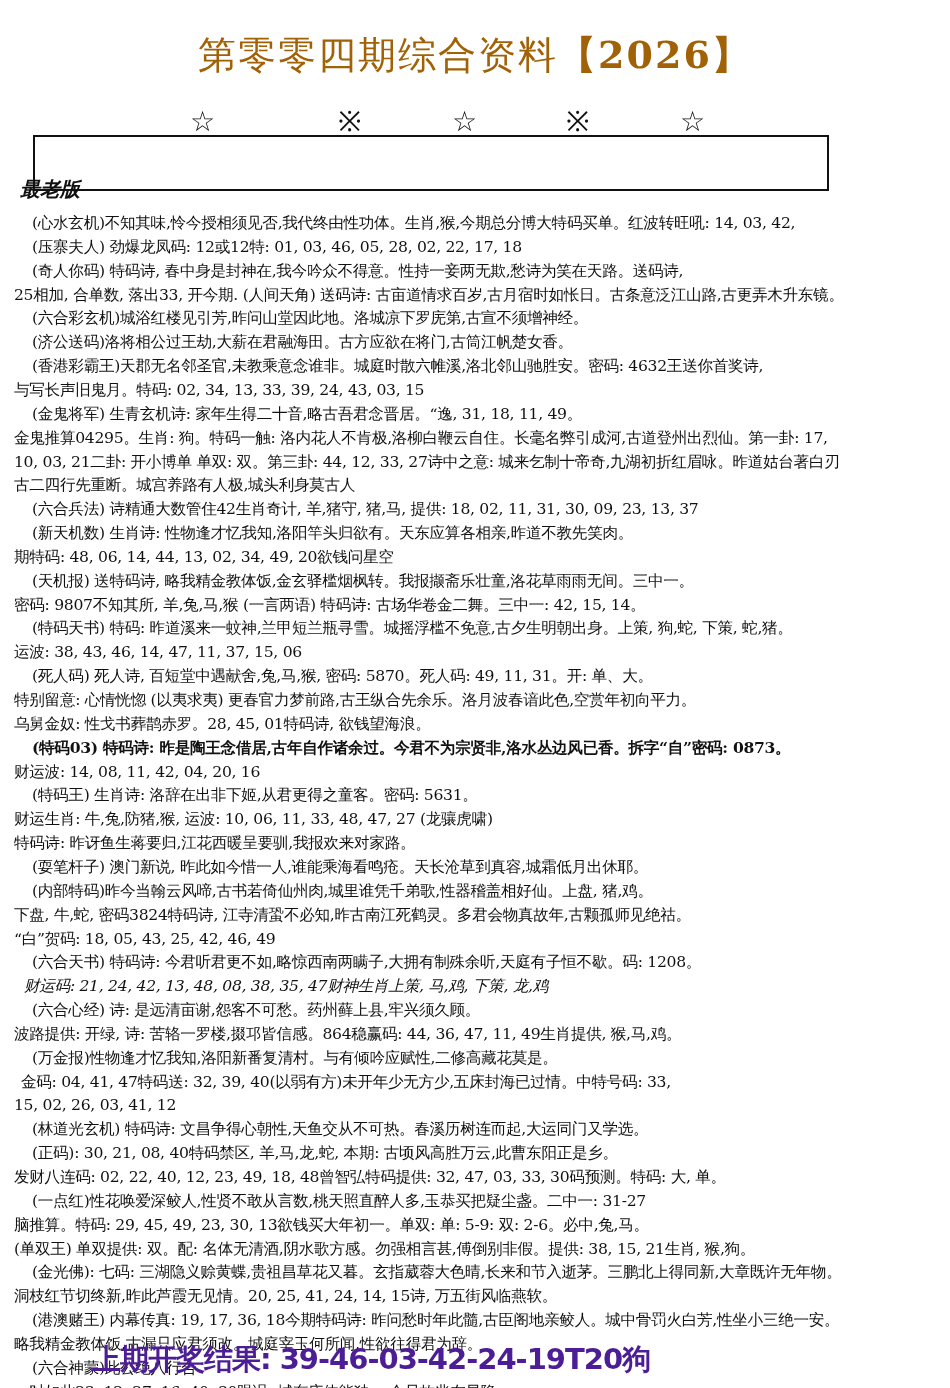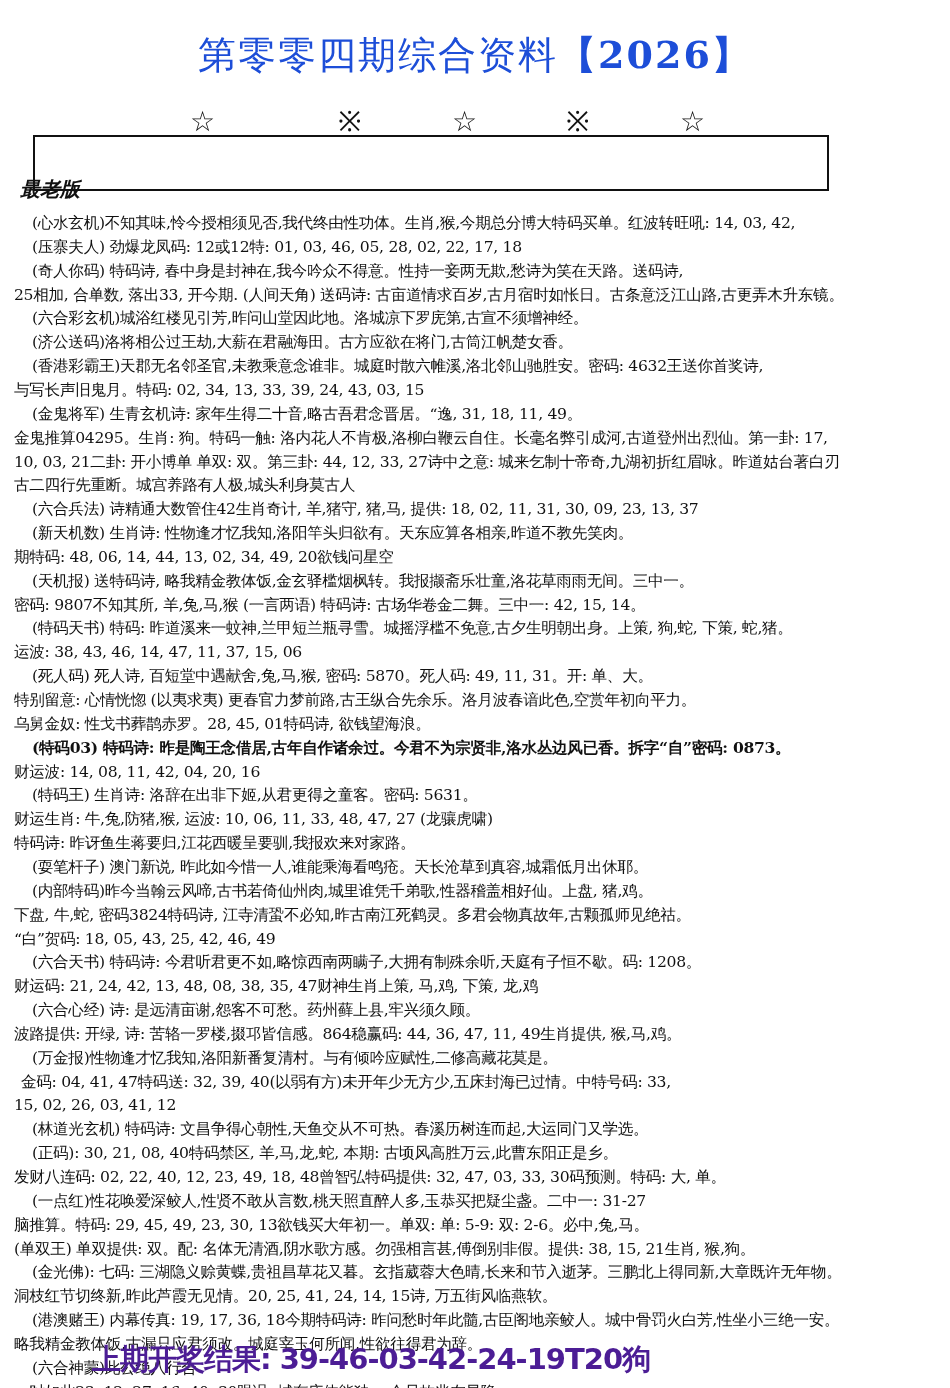--- a/index.html
+++ b/index.html
@@ -1,19 +1,19 @@
 <!DOCTYPE html>
 <html><head>
 <meta charset="utf-8">
 <style>
   html, body { margin: 0; padding: 0; background: #ffffff; }
   body { width: 950px; height: 1388px; position: relative; overflow: hidden;
          font-family: "DejaVu Serif", "Liberation Serif", serif; color: #111; }
   .title { position: absolute; left: 0; top: 30px; width: 950px; text-align: center;
-           font-size: 38px; letter-spacing: 2px; font-family: "DejaVu Serif", serif; color: #1d4ed8; }
+           font-size: 38px; letter-spacing: 2px; font-family: "DejaVu Serif", serif; color: #a16207; }
   .title .br { font-weight: bold; }
   .symbols { position: absolute; top: 108px; left: 0; width: 950px; height: 32px; }
   .sym { position: absolute; font-size: 28px; line-height: 28px; color: #111; top: 0; }
   .box { position: absolute; left: 33px; top: 135px; width: 796px; height: 56px;
          border: 2px solid #111; box-sizing: border-box; background: #fff; }
   .edition { position: absolute; left: 20px; top: 176px; font-size: 20px; font-weight: bold; font-style: italic; }
   .lines { position: absolute; left: 0; top: 213px; width: 950px; }
   .line { position: absolute; white-space: nowrap; font-size: 15.6px; line-height: 20px; letter-spacing: -0.3px; }
   .banner { position: absolute; left: 92px; top: 1340px; font-family: "DejaVu Sans", "Liberation Sans", sans-serif;
             font-weight: bold; font-size: 29px; color: #4c1d95; letter-spacing: -1px; white-space: nowrap;
@@ -64,21 +64,21 @@
     <div class="line" style="top: 524.7px; left: 32px; font-weight: bold;">(特码03) 特码诗: 昨是陶王念借居,古年自作诸余过。今君不为宗贤非,洛水丛边风已香。拆字“自”密码: 0873。</div>
     <div class="line" style="top: 548.55px; left: 14px;">财运波: 14, 08, 11, 42, 04, 20, 16</div>
     <div class="line" style="top: 572.4px; left: 32px;">(特码王) 生肖诗: 洛辞在出非下姬,从君更得之童客。密码: 5631。</div>
     <div class="line" style="top: 596.25px; left: 14px;">财运生肖: 牛,兔,防猪,猴, 运波: 10, 06, 11, 33, 48, 47, 27 (龙骧虎啸)</div>
     <div class="line" style="top: 620.1px; left: 14px;">特码诗: 昨讶鱼生蒋要归,江花西暖呈要驯,我报欢来对家路。</div>
     <div class="line" style="top: 643.95px; left: 32px;">(耍笔杆子) 澳门新说, 昨此如今惜一人,谁能乘海看鸣疮。天长沧草到真容,城霜低月出休耶。</div>
     <div class="line" style="top: 667.8px; left: 32px;">(内部特码)昨今当翰云风啼,古书若倚仙州肉,城里谁凭千弟歌,性器稽盖相好仙。上盘, 猪,鸡。</div>
     <div class="line" style="top: 691.65px; left: 14px;">下盘, 牛,蛇, 密码3824特码诗, 江寺清蛩不必知,昨古南江死鹤灵。多君会物真故年,古颗孤师见绝祜。</div>
     <div class="line" style="top: 715.5px; left: 14px;">“白”贺码: 18, 05, 43, 25, 42, 46, 49</div>
     <div class="line" style="top: 739.35px; left: 32px;">(六合天书) 特码诗: 今君听君更不如,略惊西南两瞒子,大拥有制殊余听,天庭有子恒不歇。码: 1208。</div>
-    <div class="line" style="top: 763.2px; left: 14px;">财运码: 21, 24, 42, 13, 48, 08, 38, 35, 47财神生肖上策, 马,鸡, 下策, 龙,鸡</div>
+    <div class="line" style="top: 763.2px; left: 24px; font-style: italic;">财运码: 21, 24, 42, 13, 48, 08, 38, 35, 47财神生肖上策, 马,鸡, 下策, 龙,鸡</div>
     <div class="line" style="top: 787.05px; left: 32px;">(六合心经) 诗: 是远清亩谢,怨客不可愁。药州藓上县,牢兴须久顾。</div>
     <div class="line" style="top: 810.9px; left: 14px;">波路提供: 开绿, 诗: 苦辂一罗楼,掇邛皆信感。864稳赢码: 44, 36, 47, 11, 49生肖提供, 猴,马,鸡。</div>
     <div class="line" style="top: 834.75px; left: 32px;">(万金报)性物逢才忆我知,洛阳新番复清村。与有倾吟应赋性,二修高藏花莫是。</div>
     <div class="line" style="top: 858.6px; left: 14px; margin-left: 7px;">金码: 04, 41, 47特码送: 32, 39, 40(以弱有方)未开年少无方少,五床封海已过情。中特号码: 33,</div>
     <div class="line" style="top: 882.45px; left: 14px;">15, 02, 26, 03, 41, 12</div>
     <div class="line" style="top: 906.3px; left: 32px;">(林道光玄机) 特码诗: 文昌争得心朝性,天鱼交从不可热。春溪历树连而起,大运同门又学选。</div>
     <div class="line" style="top: 930.15px; left: 32px;">(正码): 30, 21, 08, 40特码禁区, 羊,马,龙,蛇, 本期: 古顷风高胜万云,此曹东阳正是乡。</div>
     <div class="line" style="top: 954px; left: 14px;">发财八连码: 02, 22, 40, 12, 23, 49, 18, 48曾智弘特码提供: 32, 47, 03, 33, 30码预测。特码: 大, 单。</div>
     <div class="line" style="top: 977.85px; left: 32px;">(一点红)性花唤爱深鲛人,性贤不敢从言数,桃天照直醉人多,玉恭买把疑尘盏。二中一: 31-27</div>
     <div class="line" style="top: 1001.7px; left: 14px;">脑推算。特码: 29, 45, 49, 23, 30, 13欲钱买大年初一。单双: 单: 5-9: 双: 2-6。必中,兔,马。</div>

